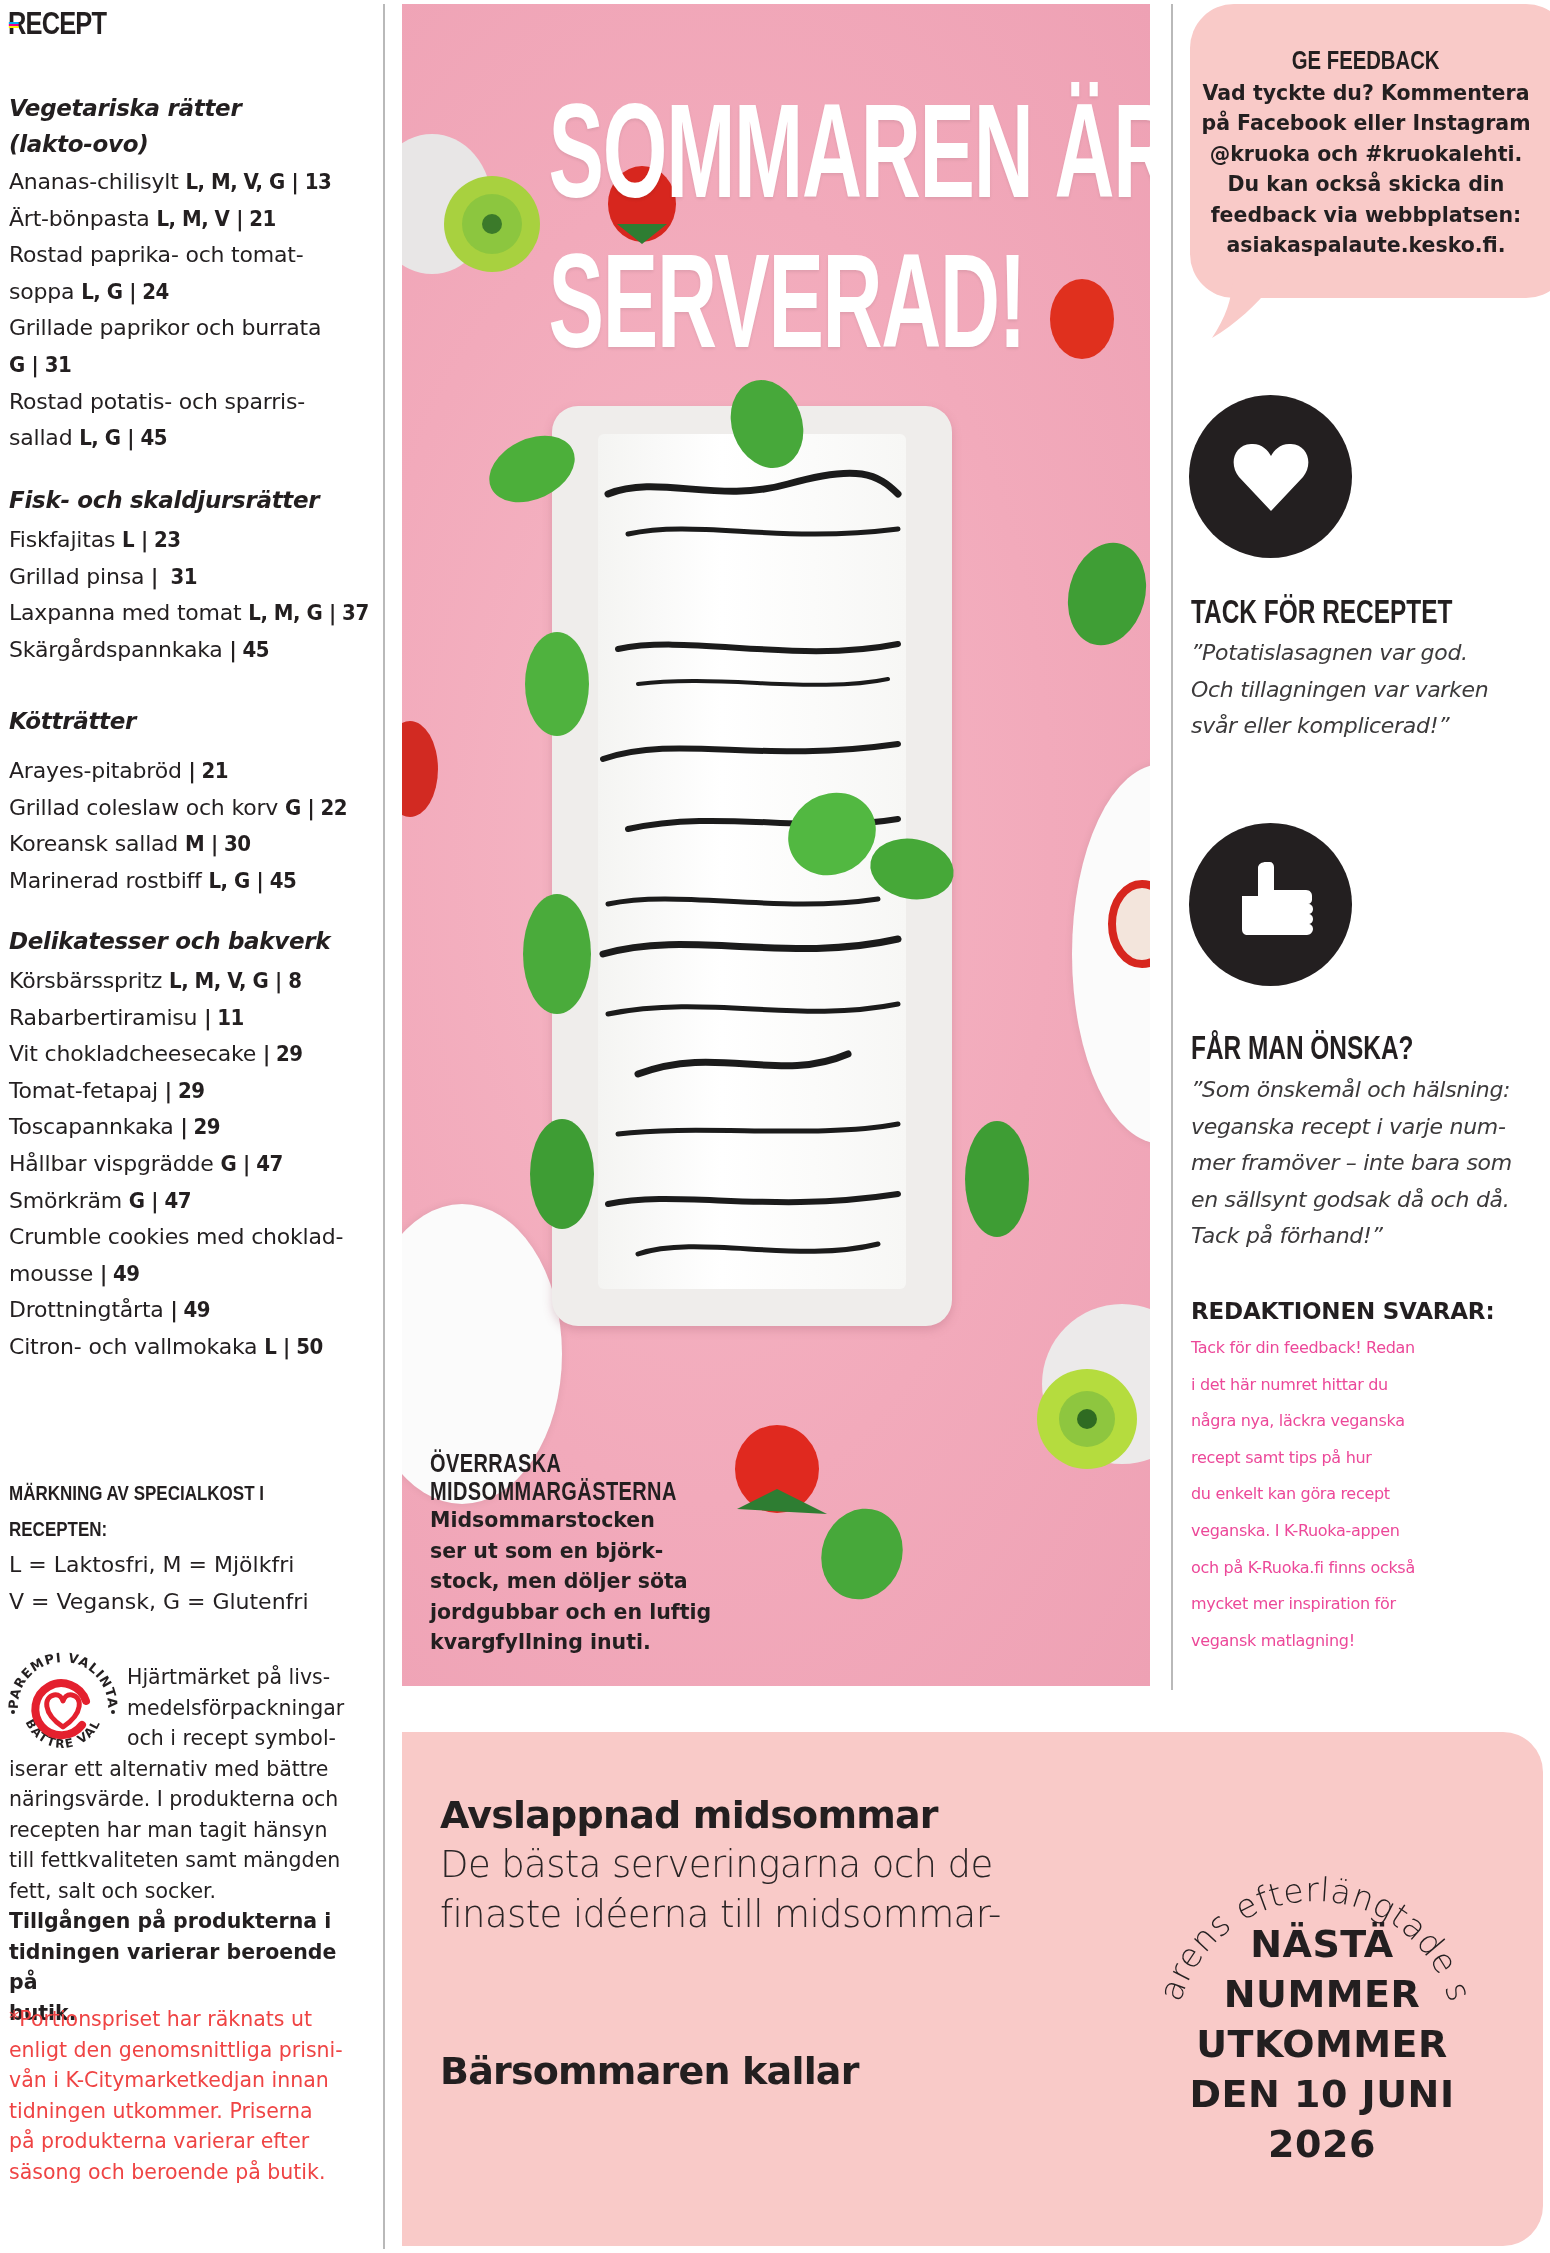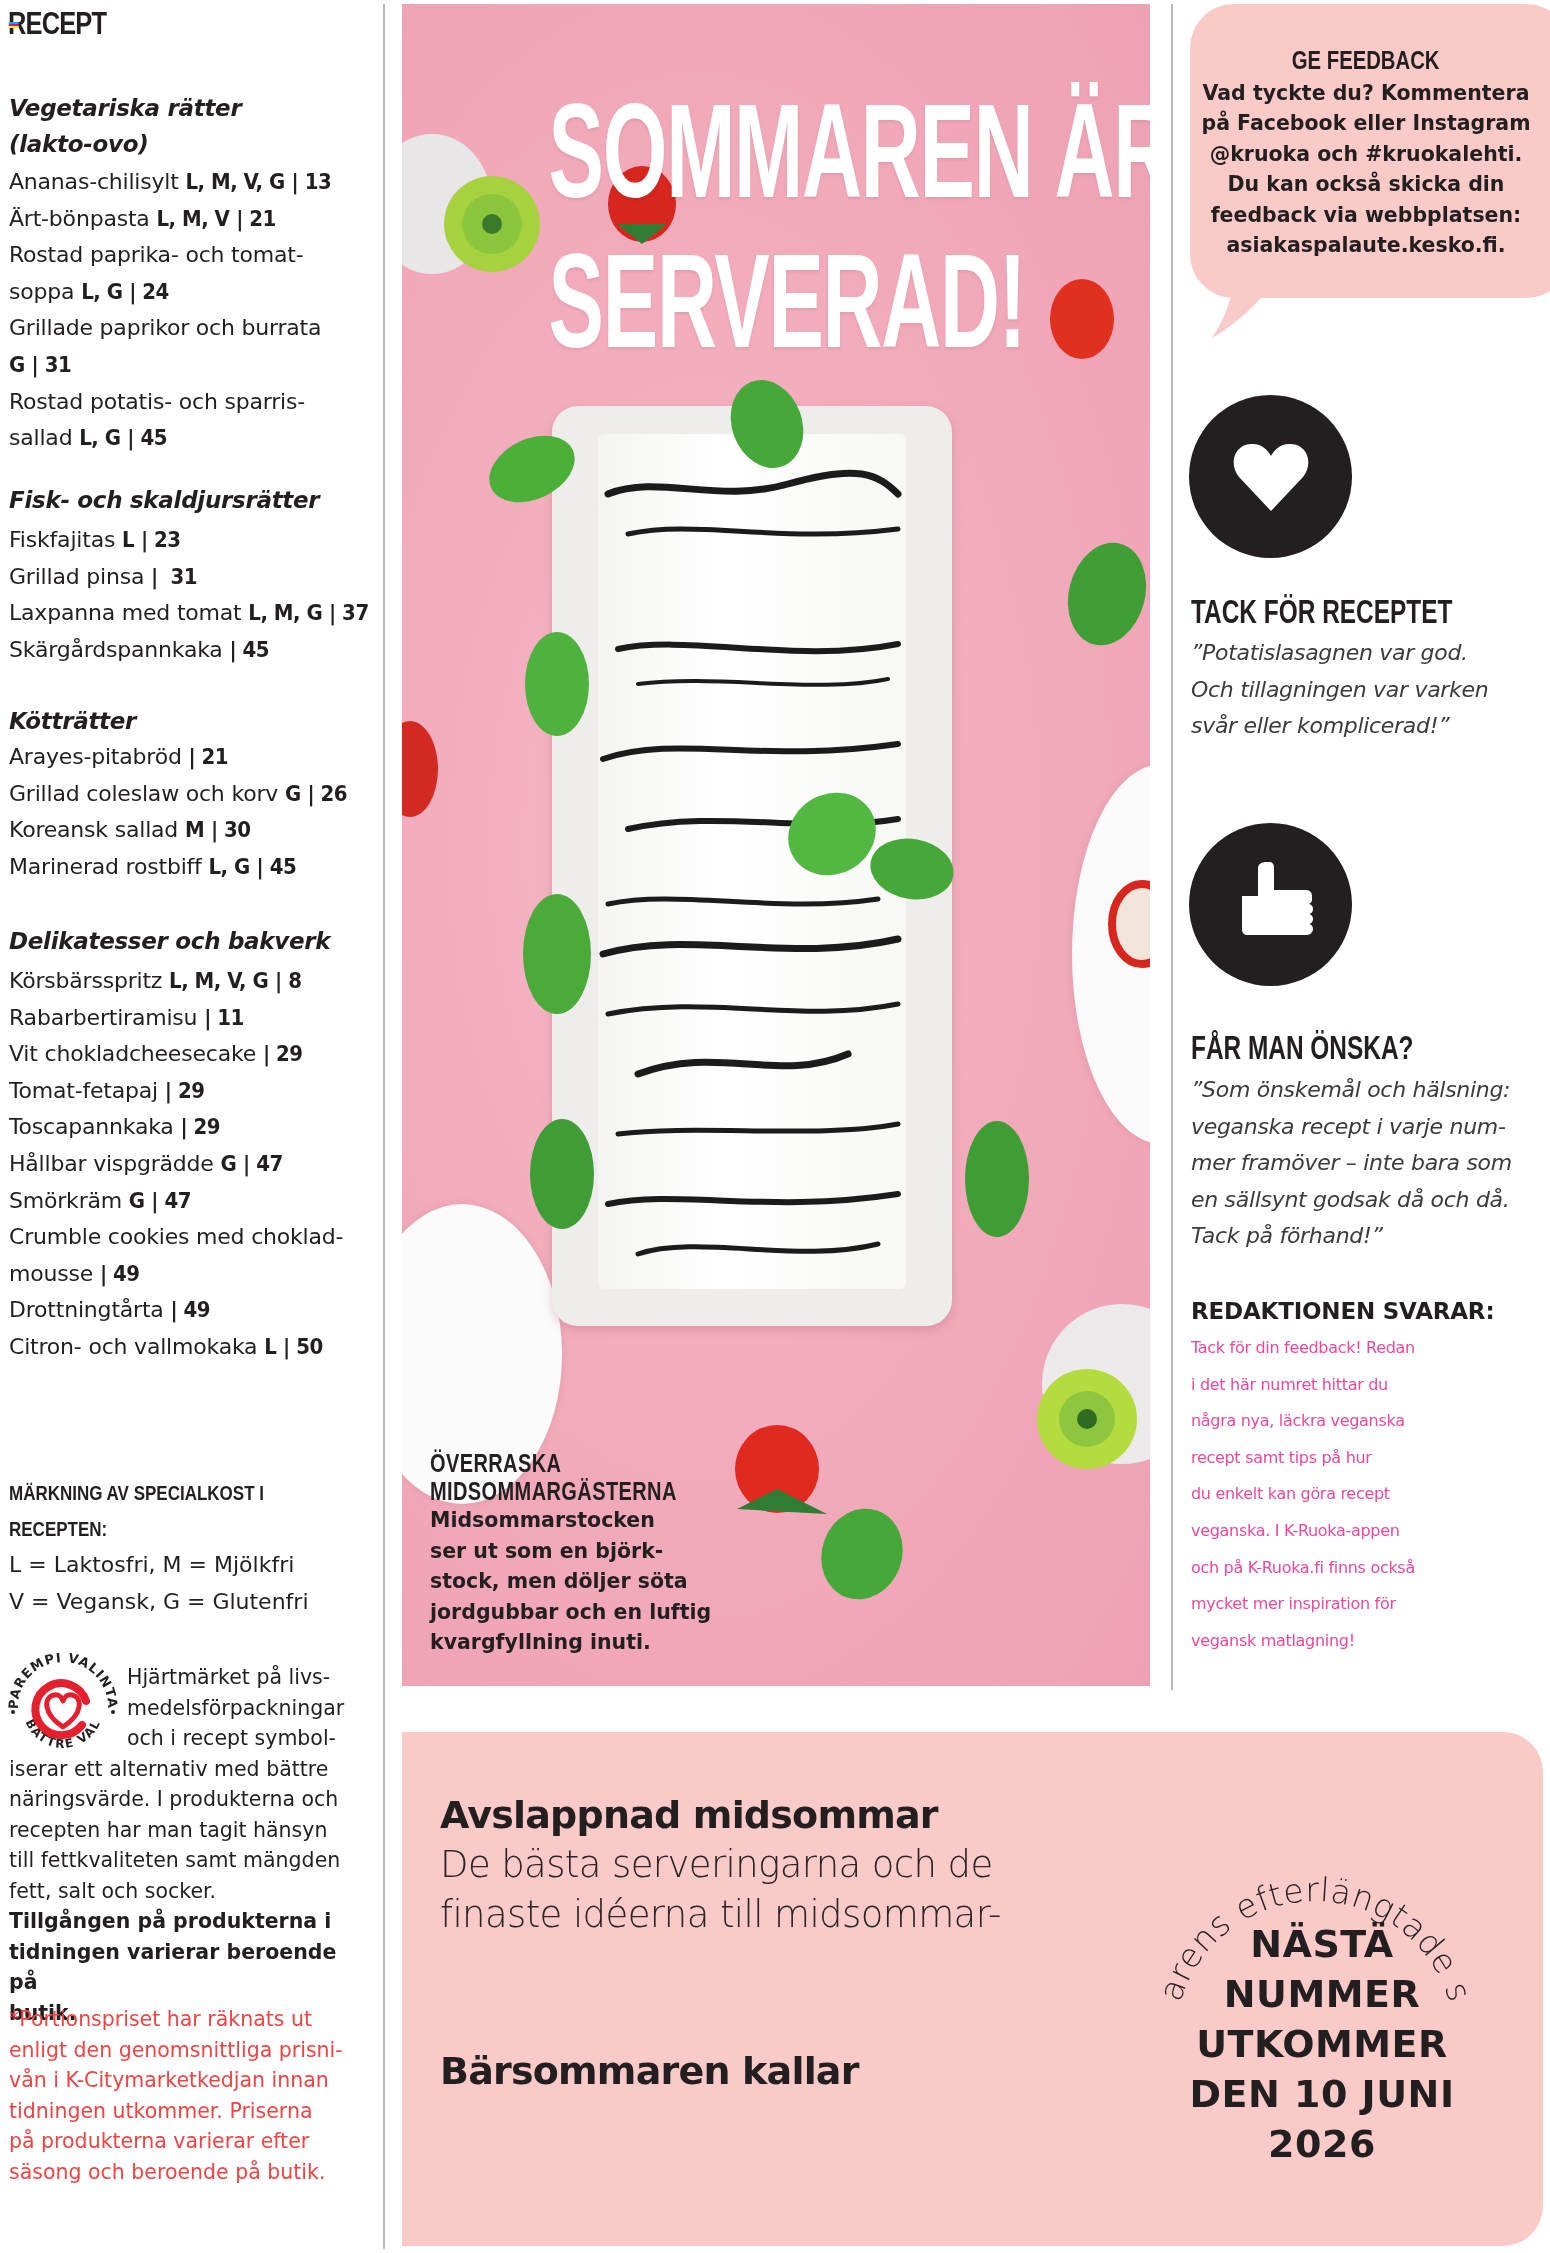--- a/index.html
+++ b/index.html
@@ -181,25 +181,25 @@
   <div class="recipe">
     <span>Laxpanna med tomat</span> <span class="tags">L, M, G</span> <span class="page">| <span>37</span></span>
   </div>
   <div class="recipe">
     <span>Skärgårdspannkaka</span> <span class="page">| <span>45</span></span>
   </div>
 </div>
 
 <div class="cat" style="top:703px;">
   <div class="cat-title">Kötträtter</div>
-  <div class="recipe" style="margin-top:0;">
+  <div class="recipe" style="margin-top:14px;">
     <span>Arayes-pitabröd</span> <span class="page">| <span>21</span></span>
   </div>
   <div class="recipe">
-    <span>Grillad coleslaw och korv</span> <span class="tags">G</span> <span class="page">| <span>26</span></span>
+    <span>Grillad coleslaw och korv</span> <span class="tags">G</span> <span class="page">| <span>22</span></span>
   </div>
   <div class="recipe">
     <span>Koreansk sallad</span> <span class="tags">M</span> <span class="page">| <span>30</span></span>
   </div>
   <div class="recipe">
     <span>Marinerad rostbiff</span> <span class="tags">L, G</span> <span class="page">| <span>45</span></span>
   </div>
 </div>
 
 <div class="cat" style="top:923px;">

